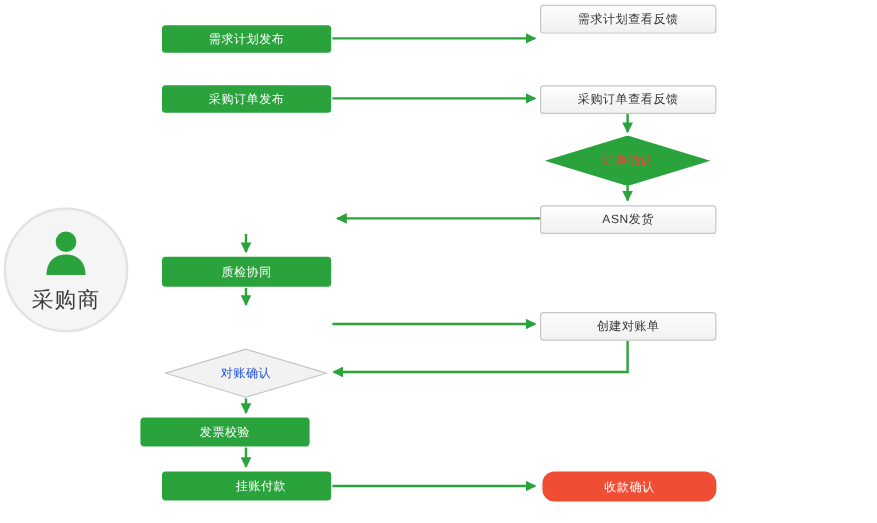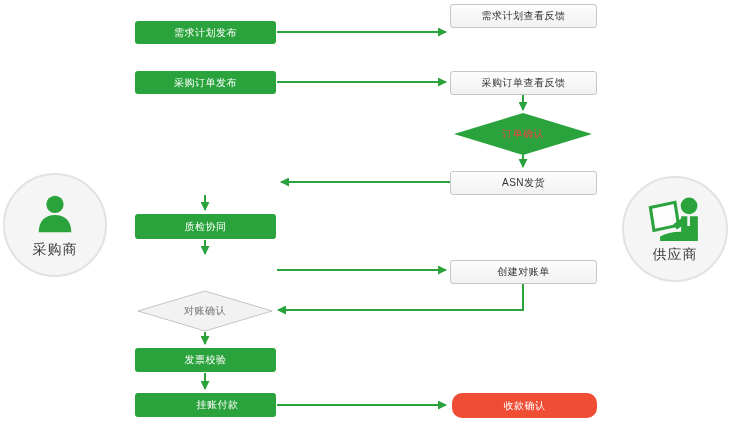--- a/index.html
+++ b/index.html
@@ -51,35 +51,35 @@
   .diamond { background: transparent; }
   .diamond .shape {
     position: absolute;
     left: 0; top: 0;
     width: 100%; height: 100%;
   }
   .diamond .node-label { position: relative; z-index: 1; }
   .green-diamond .shape polygon { fill: #2aa33c; }
   .green-diamond { color: #ef4444; }
   .gray-diamond .shape polygon { fill: #f2f2f2; stroke: #c4c4c4; stroke-width: 1; }
-  .gray-diamond { color: #737373; }
+  .gray-diamond { color: #1d4ed8; }
   .actor {
     position: absolute;
     border-radius: 50%;
     background: #f5f5f5;
     border: 2px solid #e2e2e2;
     box-sizing: border-box;
     display: flex;
     flex-direction: column;
     align-items: center;
     justify-content: center;
   }
   .actor-icon { line-height: 0; }
   .actor-label {
-    font-size: 14px;
+    font-size: 18px;
     color: #3a3a3a;
     margin-top: 3px;
     letter-spacing: 1px;
   }
 </style>
 </head>
 <body>
 
 <div class="canvas">
 
@@ -117,21 +117,21 @@
   </div>
 
 
   <div class="node diamond gray-diamond" style="left:137px; top:290px; width:136px; height:42px;">
     <svg class="shape" viewBox="0 0 136 42" preserveAspectRatio="none">
       <polygon points="68,1 135,21 68,41 1,21"></polygon>
     </svg>
     <span class="node-label">对账确认</span>
   </div>
 
-  <div class="node green-box" style="left:135px; top:348px; width:141px; height:24px;">
+  <div class="node green-box" style="left:117px; top:348px; width:141px; height:24px;">
     <span class="node-label">发票校验</span>
   </div>
 
   <div class="node green-box" style="left:135px; top:393px; width:141px; height:24px;padding-left:24px;">
     <span class="node-label">挂账付款</span>
   </div>
 
   <div class="node white-box" style="left:450px; top:4px; width:147px; height:24px;">
     <span class="node-label">需求计划查看反馈</span>
   </div>
@@ -162,26 +162,14 @@
   <div class="actor" style="left:3px; top:173px; width:104px; height:104px;">
     <span class="actor-icon">
       <svg width="46" height="46" viewBox="0 0 48 48">
         <circle cx="24" cy="13" r="9" fill="#2aa33c"></circle>
         <path d="M7 42 C7 30 14 24 24 24 C34 24 41 30 41 42 Z" fill="#2aa33c"></path>
       </svg>
     </span>
     <span class="actor-label">采购商</span>
   </div>
 
-  <div class="actor" style="left:622px; top:176px; width:106px; height:106px;">
-    <span class="actor-icon">
-      <svg width="58" height="48" viewBox="0 0 66 54">
-        <polygon points="5,14 33,8 37,34 9,40" fill="#fdfdfd" stroke="#2aa33c" stroke-width="3.5"></polygon>
-        <circle cx="49" cy="12" r="9.5" fill="#2aa33c"></circle>
-        <path d="M40 24 h7 v11 h3 V24 h9 v22 h-19 z" fill="#2aa33c"></path>
-        <path d="M41 26 l-10 7 4 6 9-6 z" fill="#2aa33c"></path>
-        <path d="M16 47 q16 -9 43 -3 l0 8 -43 0 z" fill="#2aa33c"></path>
-      </svg>
-    </span>
-    <span class="actor-label">供应商</span>
-  </div>
 
 </div>
 
 </body></html>

